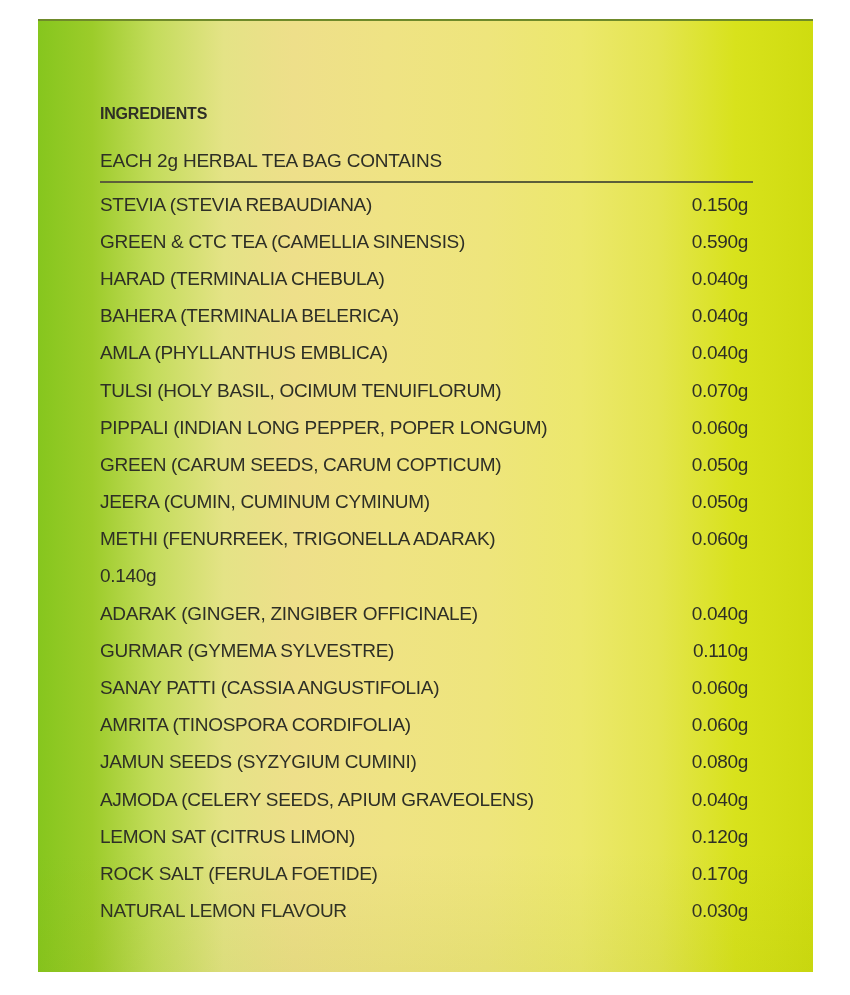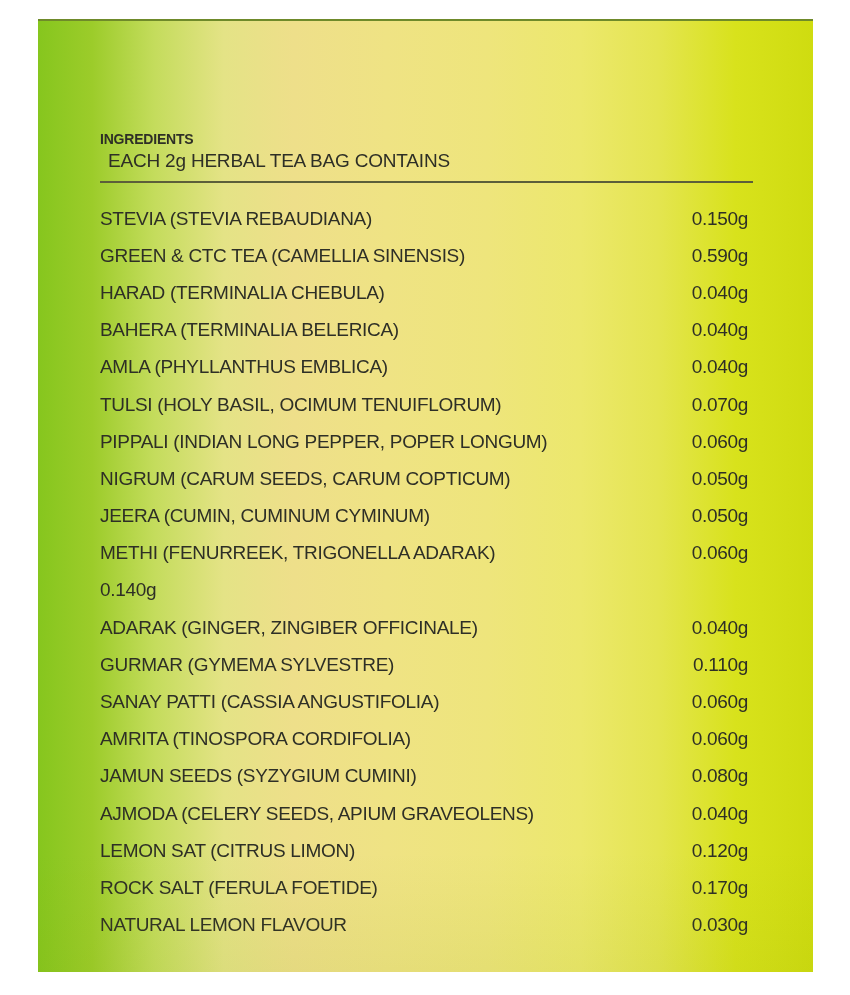--- a/index.html
+++ b/index.html
@@ -43,46 +43,46 @@
     .content {
       position: absolute;
       left: 62px;
       top: 0;
       width: 653px;
       font-family: "Liberation Sans", sans-serif;
       color: #2e2f26;
     }
     .heading {
       position: absolute;
-      top: 110px;
+      top: 84px;
       left: 0;
-      font-size: 14px;
+      font-size: 16px;
       font-weight: bold;
       letter-spacing: -0.2px;
       white-space: nowrap;
     }
     .subheading {
       position: absolute;
       top: 129px;
-      left: 8px;
+      left: 0;
       font-size: 19px;
       letter-spacing: -0.2px;
       white-space: nowrap;
     }
     .divider {
       position: absolute;
       top: 160px;
       left: 0;
       width: 653px;
       height: 2px;
       background: #5c5f3a;
     }
     .rows {
       position: absolute;
-      top: 179px;
+      top: 165px;
       left: 0;
       width: 648px;
       margin: 0;
       padding: 0;
       list-style: none;
     }
     .row {
       display: flex;
       justify-content: space-between;
       align-items: center;
@@ -125,21 +125,21 @@
         </li>
       <li class="row">
           <span class="name">TULSI (HOLY BASIL, OCIMUM TENUIFLORUM)</span>
           <span class="amount">0.070g</span>
         </li>
       <li class="row">
           <span class="name">PIPPALI (INDIAN LONG PEPPER, POPER LONGUM)</span>
           <span class="amount">0.060g</span>
         </li>
       <li class="row">
-          <span class="name">NIGRUM (CARUM SEEDS, CARUM COPTICUM)</span>
+          <span class="name">GREEN (CARUM SEEDS, CARUM COPTICUM)</span>
           <span class="amount">0.050g</span>
         </li>
       <li class="row">
           <span class="name">JEERA (CUMIN, CUMINUM CYMINUM)</span>
           <span class="amount">0.050g</span>
         </li>
       <li class="row">
           <span class="name">METHI (FENURREEK, TRIGONELLA ADARAK)</span>
           <span class="amount">0.060g</span>
         </li>

